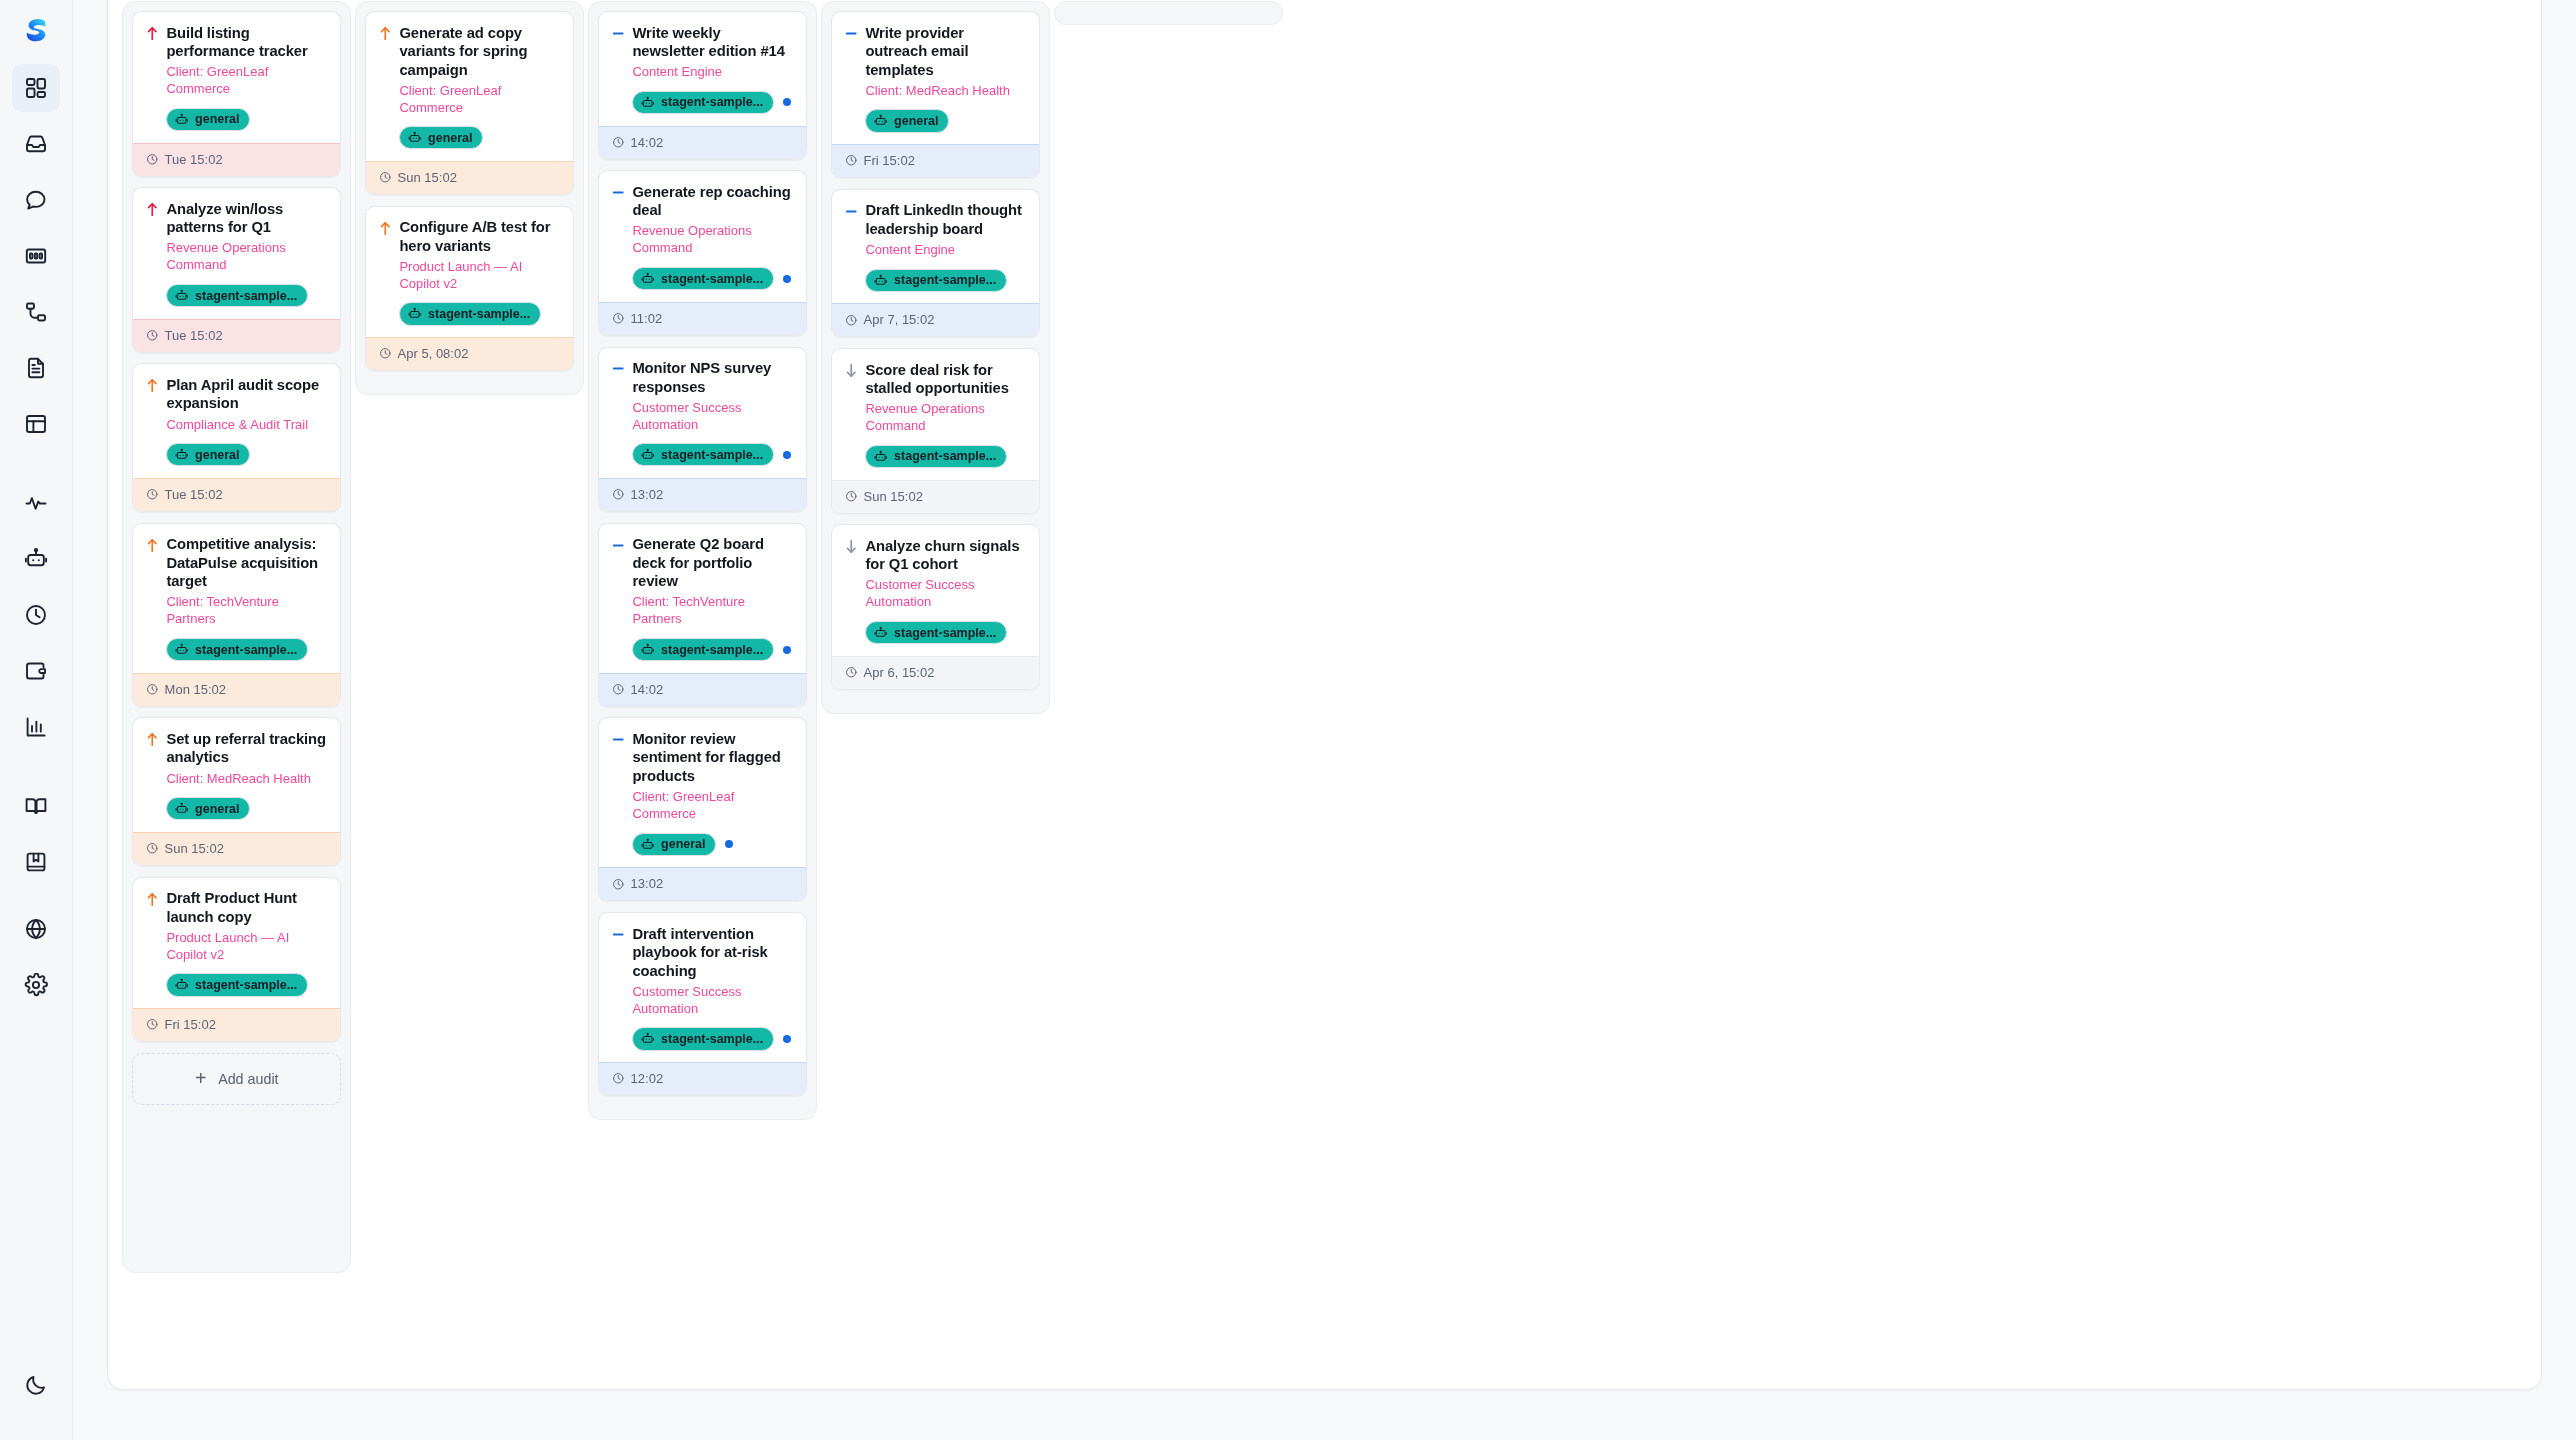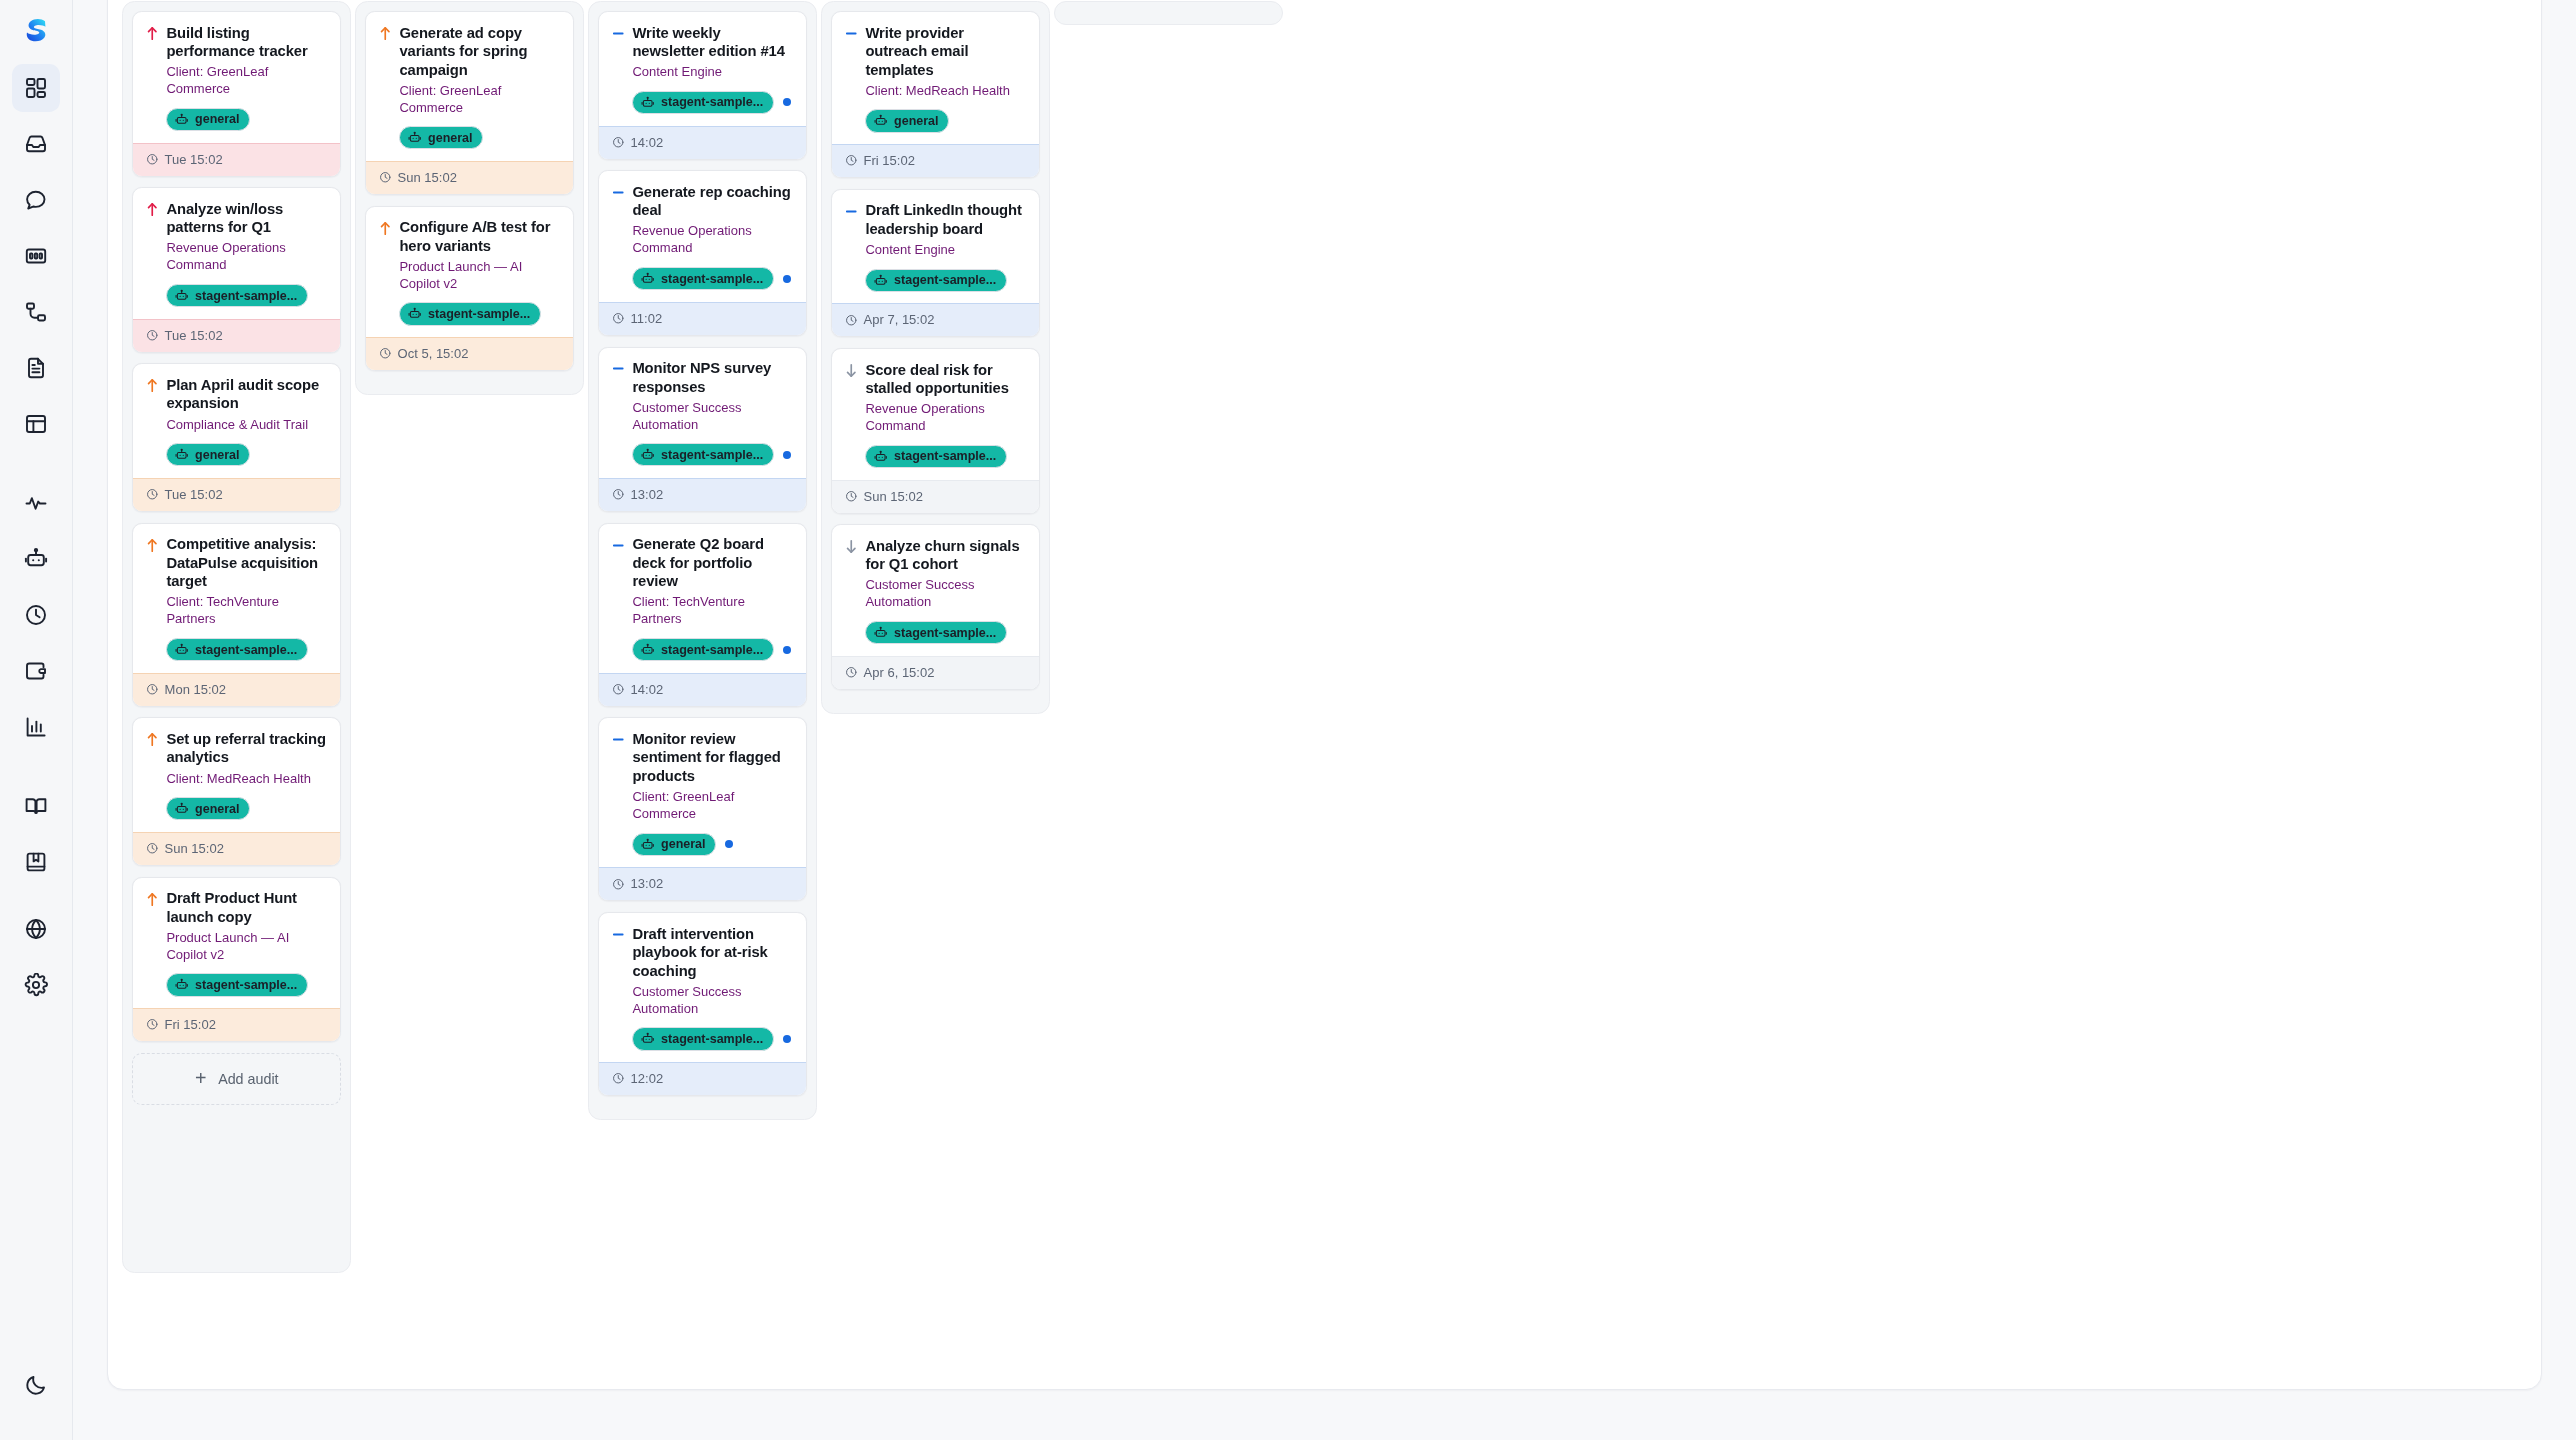--- a/index.html
+++ b/index.html
@@ -116,21 +116,21 @@
   .prio svg { width: 12.5px; height: 15px; display:block; }
   .card-title {
     font-size: 14.8px;
     font-weight: 700;
     color: #14181f;
     line-height: 1.25;
     letter-spacing: -0.1px;
   }
   .card-sub {
     font-size: 13px;
-    color: #701a75;
+    color: #ec4899;
     margin-top: 3.6px;
     margin-left: 20.6px;
     line-height: 1.3;
   }
   .card-meta {
     margin-top: 9.8px;
     margin-left: 20.6px;
     display: flex;
     align-items: center;
     gap: 9px;
@@ -684,21 +684,21 @@
 
          </div>
        </div>
        <div class="card-footer f-orange">
          <span>
                   <svg viewBox="0 0 24 24" fill="none" stroke="#5c6575" stroke-width="1.9" stroke-linecap="round" stroke-linejoin="round">
                     <circle cx="12" cy="12" r="9"></circle>
                     <path d="M12 6.8V12l3.4 2"></path>
                   </svg>
                 </span>
-         <span>Oct 5, 15:02</span>
+         <span>Apr 5, 08:02</span>
        </div>
             </div>
           </div>
           <div class="column">
             <div class="card">
               <div class="card-body">
          <div class="card-head">
            <span class="prio">
                     <svg viewBox="0 0 14 17" fill="none" stroke="#1769e0" stroke-width="2.1" stroke-linecap="round">
                       <path d="M2 8.5h10"></path>

